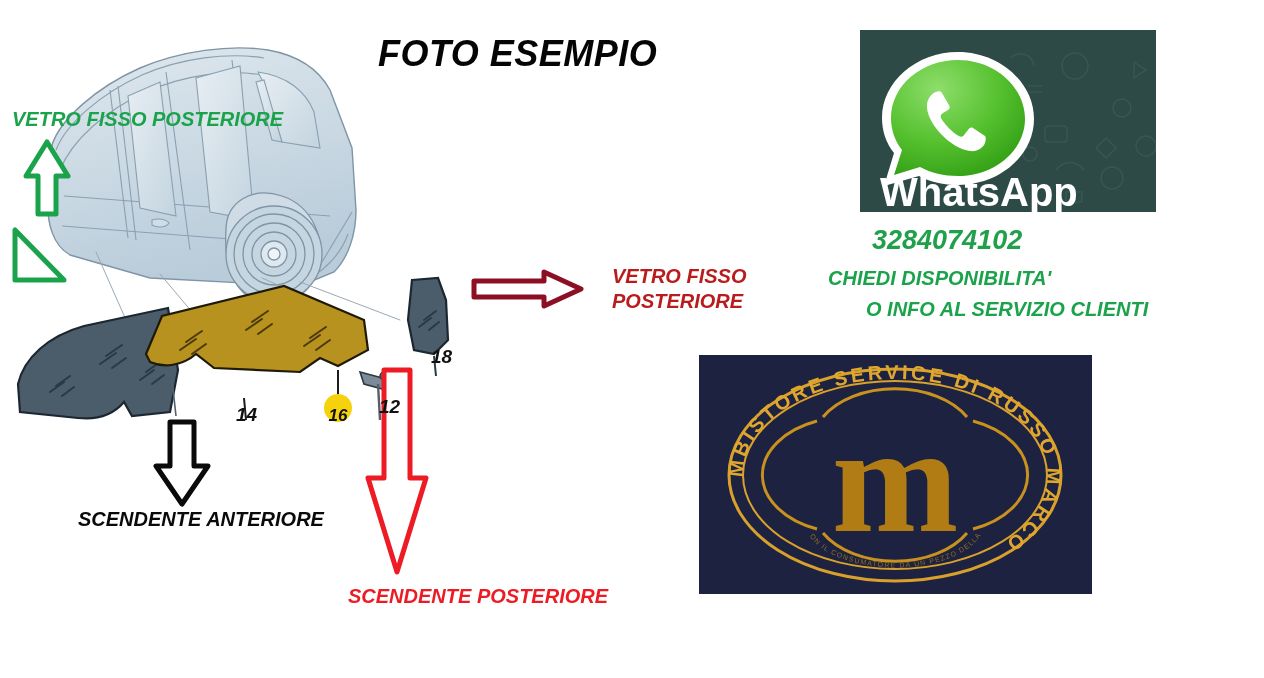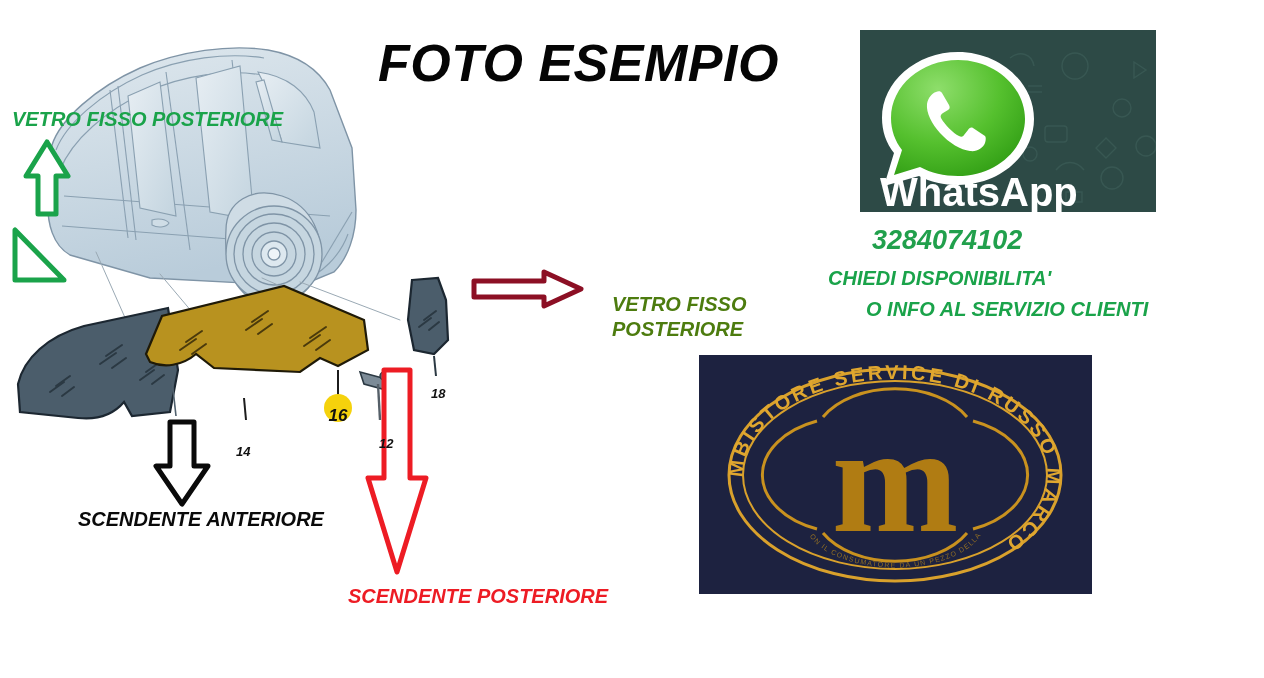--- a/index.html
+++ b/index.html
@@ -16,21 +16,21 @@
     height: 678px;
     background: #ffffff;
     overflow: hidden;
   }
   .abs { position: absolute; }
 
   
   #foto-esempio {
     left: 378px;
     top: 33px;
-    font-size: 52px;
+    font-size: 36px;
     font-weight: bold;
     font-style: italic;
     color: #050505;
     letter-spacing: 0.5px;
     white-space: nowrap;
   }
 
   
   .green-label {
     color: #1aa34a;
@@ -40,25 +40,25 @@
   }
   #vetro-fisso-anteriore {
     left: 12px;
     top: 108px;
     font-size: 20px;
   }
 
   
   #vetro-fisso-posteriore {
     left: 612px;
-    top: 292px;
-    font-size: 20px;
-    font-weight: bold;
-    font-style: italic;
-    color: #4d7c0f;
+    top: 264px;
+    font-size: 20px;
+    font-weight: bold;
+    font-style: italic;
+    color: #b91c1c;
     line-height: 25px;
     white-space: nowrap;
   }
 
   
   #scendente-anteriore {
     left: 78px;
     top: 508px;
     font-size: 20px;
     font-weight: bold;
@@ -94,25 +94,24 @@
     font-size: 20px;
   }
   #contact-line-2 {
     left: 866px;
     top: 298px;
     font-size: 20px;
   }
 
   
   .part-num {
-    font-size: 13px;
+    font-size: 19px;
     font-weight: bold;
     font-style: italic;
     color: #111111;
-    margin-top: 40px;
   }
   #part-14 { left: 236px; top: 404px; }
   #part-17 { left: 379px; top: 396px; }
   #part-18 { left: 431px; top: 346px; }
   #part-16-label {
     left: 0; top: 0;
     width: 28px; height: 28px;
     line-height: 28px;
     text-align: center;
     font-size: 17px;

